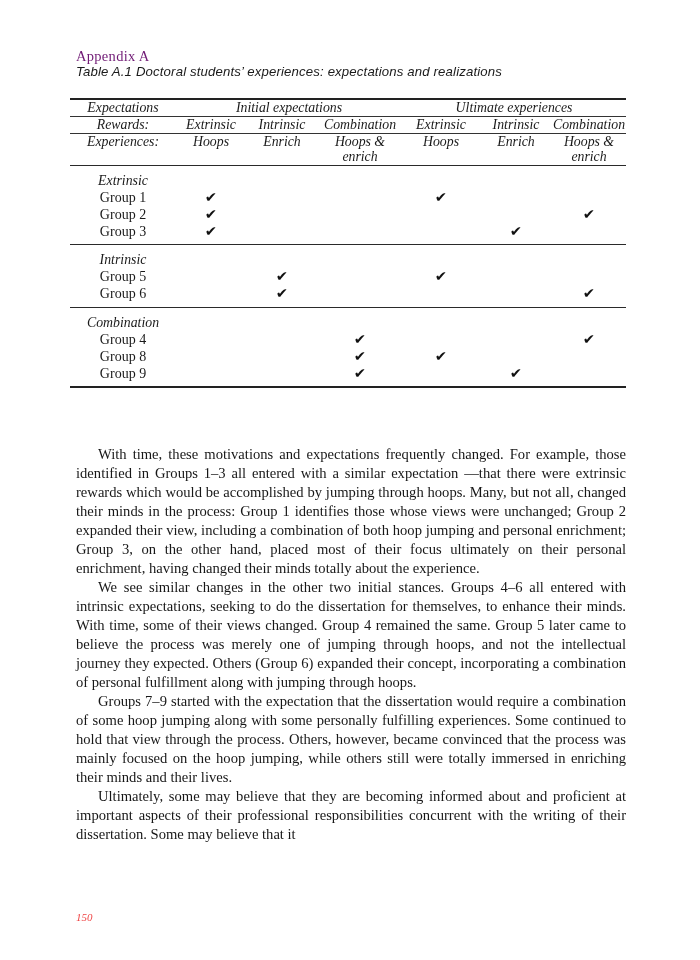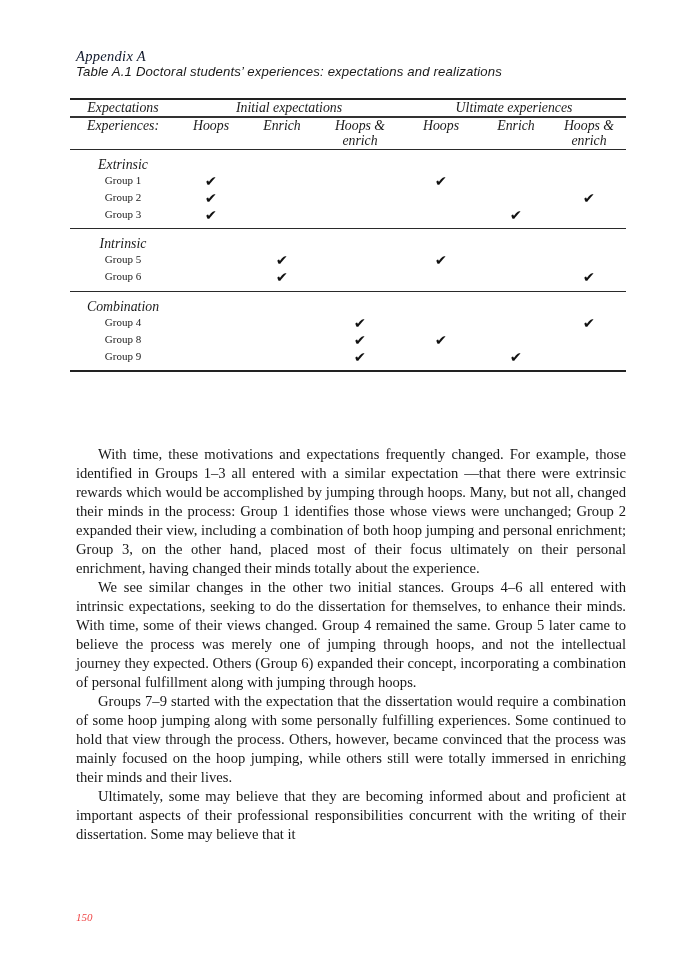--- a/index.html
+++ b/index.html
@@ -22,24 +22,23 @@
     width: 700px;
     height: 960px;
   }
 
   
   .appendix-head {
     position: absolute;
     left: 76px;
     top: 48px;
     font-family: "Liberation Serif", "DejaVu Serif", serif;
-    font-style: italic;
     font-size: 14.5px;
     letter-spacing: 0.3px;
-    color: #0f172a;
+    color: #701a75;
   }
 
   
   .table-caption {
     position: absolute;
     left: 76px;
     top: 64px;
     font-family: "Liberation Sans", "DejaVu Sans", sans-serif;
     font-style: italic;
     font-size: 13.2px;
@@ -104,21 +103,21 @@
 
   
   .cellpad-top { padding-top: 7px; }
   .cellpad-bot { padding-bottom: 7px; }
 
   .grp-name {
     text-align: left;
     padding-left: 6px;
     font-style: normal;
     font-family: "Liberation Serif", "DejaVu Serif", serif;
-    font-size: 11px;
+    font-size: 14px;
     white-space: nowrap;
   }
   .sect-name {
     text-align: left;
     padding-left: 6px;
     font-style: italic;
     font-family: "Liberation Serif", "DejaVu Serif", serif;
     font-size: 13.8px;
     white-space: nowrap;
   }
@@ -203,20 +202,29 @@
       <tr>
         <td class="c-label hdr-it cellpad-top cellpad-bot">Expectations</td>
         <td class="hdr-it cellpad-top cellpad-bot" colspan="3">Initial expectations</td>
         <td class="hdr-it cellpad-top cellpad-bot" colspan="3">Ultimate experiences</td>
       </tr>
 
       <tr class="rule-thin">
         <td colspan="7"></td>
       </tr>
 
+      <tr>
+        <td class="c-label hdr-it cellpad-top cellpad-bot">Rewards:</td>
+        <td class="hdr-it cellpad-top cellpad-bot">Extrinsic</td>
+        <td class="hdr-it cellpad-top cellpad-bot">Intrinsic</td>
+        <td class="hdr-it cellpad-top cellpad-bot">Combination</td>
+        <td class="hdr-it cellpad-top cellpad-bot">Extrinsic</td>
+        <td class="hdr-it cellpad-top cellpad-bot">Intrinsic</td>
+        <td class="hdr-it cellpad-top cellpad-bot">Combination</td>
+      </tr>
 
       <tr class="rule-thin">
         <td colspan="7"></td>
       </tr>
 
       <tr>
         <td class="c-label hdr-it cellpad-top cellpad-bot">Experiences:</td>
         <td class="hdr-it cellpad-top cellpad-bot">Hoops</td>
         <td class="hdr-it cellpad-top cellpad-bot">Enrich</td>
         <td class="hdr-it cellpad-top cellpad-bot two-line">

